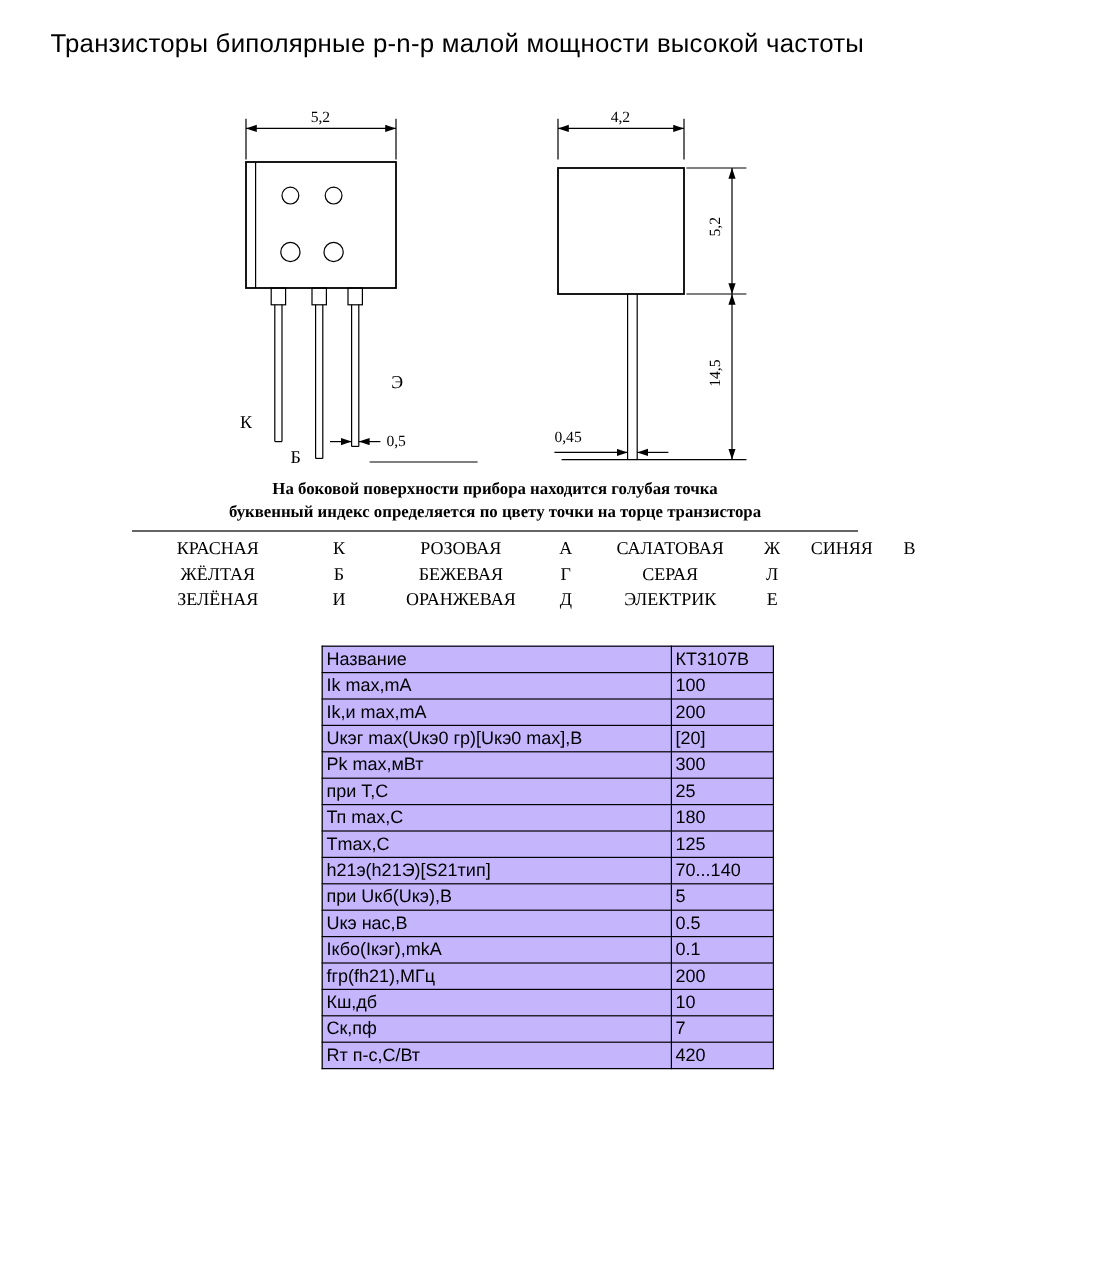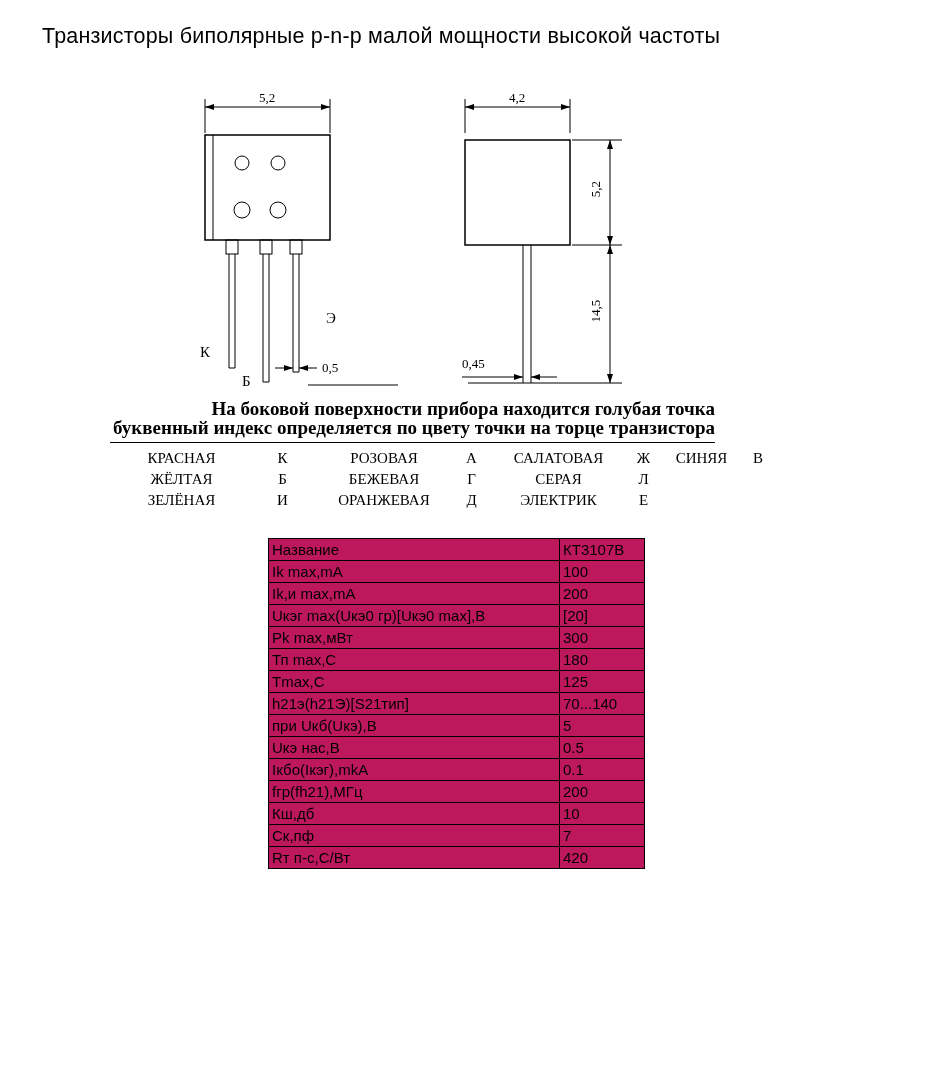--- a/index.html
+++ b/index.html
@@ -14,32 +14,32 @@
     font-size: 21.5px; font-weight: 400; letter-spacing: 0.2px; white-space: nowrap;
   }
   .drawing { position: absolute; }
   .drawing-front { left: 180px; top: 85px; }
   .drawing-side  { left: 460px; top: 85px; }
   .drawing line, .drawing rect, .drawing circle { stroke: #000; fill: none; }
   .drawing text { font-family: "Liberation Serif", serif; font-size: 13px; fill: #000; stroke: none; }
   .drawing text.pinlbl { font-size: 15px; }
   .notes {
     position: absolute; left: 110px; top: 399px; width: 605px;
-    text-align: right; font-family: "Liberation Serif", serif;
-    font-weight: bold; font-size: 19px; line-height: 19px;
+    text-align: center; font-family: "Liberation Serif", serif;
+    font-weight: bold; font-size: 14px; line-height: 19px;
     padding-bottom: 5px; border-bottom: 1.5px solid #000;
   }
   .color-grid {
     position: absolute; left: 118px; top: 449px;
     display: grid; grid-template-columns: 127px 75px 128px 47px 127px 43px 73px 40px;
     row-gap: 3px; font-family: "Liberation Serif", serif; font-size: 15px; line-height: 18px; text-align: center;
   }
   .params {
     position: absolute; left: 268px; top: 538px;
-    border-collapse: collapse; font-size: 15px; background: #be185d;
+    border-collapse: collapse; font-size: 15px; background: #c4b5fd;
   }
   .params td { border: 1px solid #000; padding: 2px 4px 2px 3px; height: 20px; vertical-align: middle; }
   .params td.pname { width: 291px; }
   .params td.pval  { width: 85px; }
 </style>
 </head>
 <body>
 
 <div class="page">
 
@@ -173,20 +173,24 @@
       </tr>
       <tr>
         <td class="pname">Uкэг max(Uкэ0 гр)[Uкэ0 max],В</td>
         <td class="pval">[20]</td>
       </tr>
       <tr>
         <td class="pname">Pk max,мВт</td>
         <td class="pval">300</td>
       </tr>
       <tr>
+        <td class="pname">при Т,С</td>
+        <td class="pval">25</td>
+      </tr>
+      <tr>
         <td class="pname">Тп max,С</td>
         <td class="pval">180</td>
       </tr>
       <tr>
         <td class="pname">Tmax,С</td>
         <td class="pval">125</td>
       </tr>
       <tr>
         <td class="pname">h21э(h21Э)[S21тип]</td>
         <td class="pval">70...140</td>

